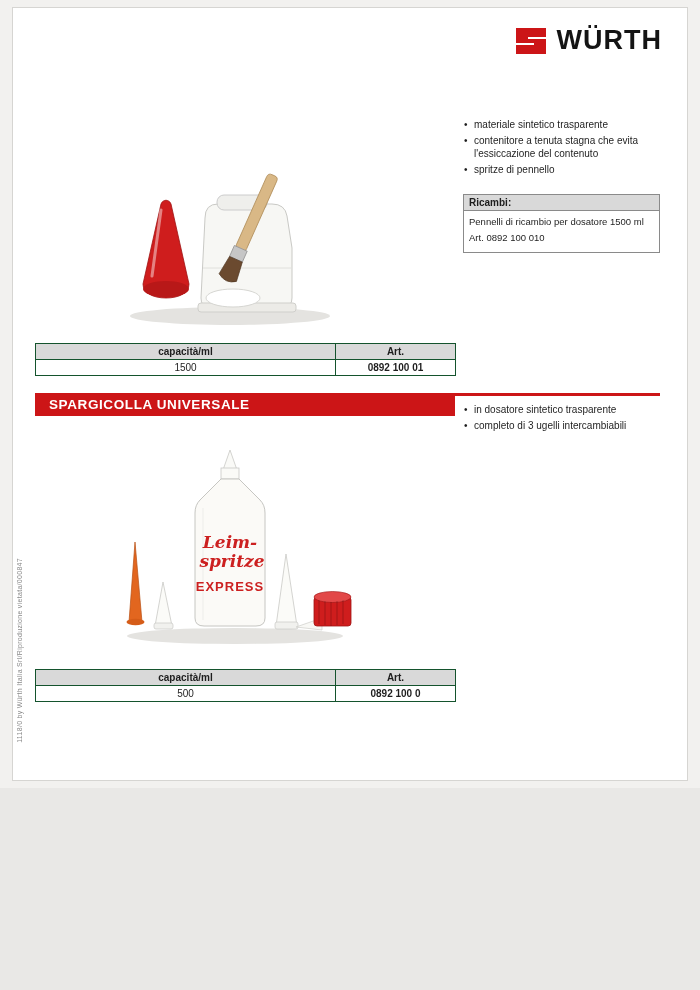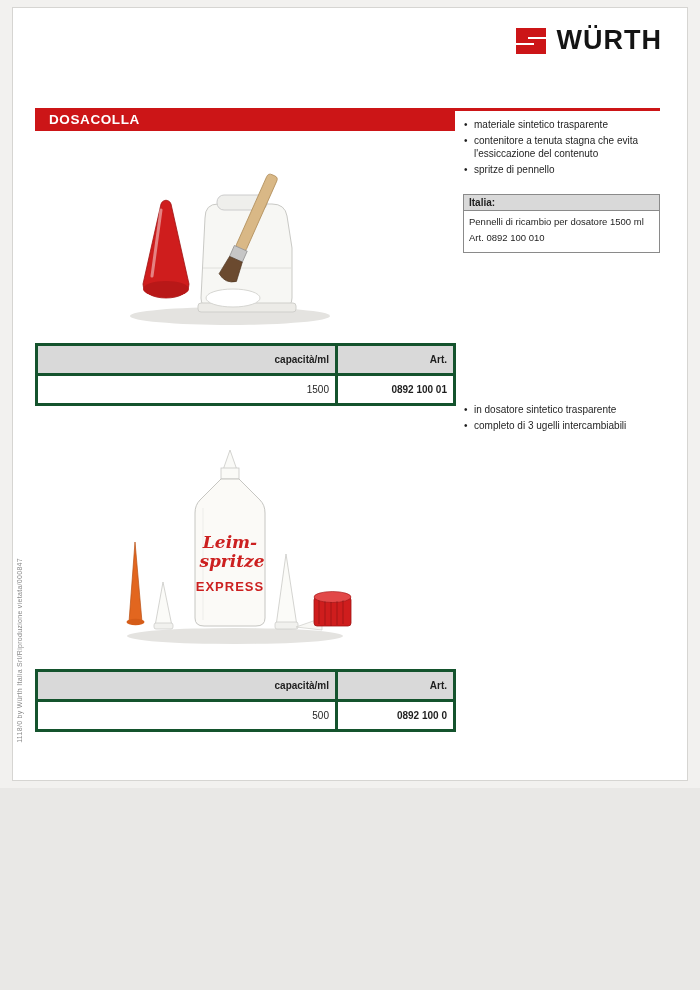--- a/index.html
+++ b/index.html
@@ -44,21 +44,21 @@
   .rc-body { padding:5px 5px 7px; line-height:1.3; }
   .rc-art  { font-weight:normal; margin-top:4px; }
 
   
   .prod1 { position:absolute; left:105px; top:146px; }
   .prod2 { position:absolute; left:100px; top:436px; }
 
   
   .spec-table { position:absolute; left:35px; width:421px; border-collapse:collapse;
                 font-size:10px; color:#1e1e1e; }
-  .spec-table th, .spec-table td { border:3px solid #14532d; padding:8px 6px; text-align:right; }
+  .spec-table th, .spec-table td { border:1px solid #14532d; padding:2px 6px; text-align:center; }
   .spec-table th { background:#d9d9d9; font-weight:bold; }
   .spec-table td { background:#fff; }
   .spec-table .col-cap { width:300px; }
   .spec-table td.art { font-weight:bold; }
   .table1 { top:343px; }
   .table2 { top:669px; }
 
   
   .side-note {
     position:absolute; left:16px; bottom:45px;
@@ -78,35 +78,29 @@
 <div class="page-wrap">
   <div class="sheet"></div>
 
   <div class="brand">
     <svg width="34" height="28" viewBox="0 0 34 28">
       <path d="M2,1 H32 V10 H14 V12 H32 V27 H2 V18 H20 V16 H2 Z" fill="#cc1517"></path>
     </svg>
     <span class="brand-name">WÜRTH</span>
   </div>
 
-  <div class="sec sec1">
-    <div class="bar">
-      <span>DOSACOLLA</span>
-    </div>
-    <div class="rule"></div>
-  </div>
 
   <ul class="bullets bullets1">
     <li><span>materiale sintetico trasparente</span></li>
     <li><span>contenitore a tenuta stagna che evita l'essiccazione del contenuto</span></li>
     <li><span>spritze di pennello</span></li>
   </ul>
 
   <div class="ricambi">
-    <div class="rc-head">Italia:</div>
+    <div class="rc-head">Ricambi:</div>
     <div class="rc-body">
       <div>Pennelli di ricambio per dosatore 1500 ml</div>
       <div class="rc-art">Art. 0892 100 010</div>
     </div>
   </div>
 
   <svg class="prod1" width="245" height="190" viewBox="0 0 245 190">
     <ellipse cx="125" cy="170" rx="100" ry="9" fill="#e4e3e0"></ellipse>
 
     <g>
@@ -138,20 +132,26 @@
       </tr>
     </thead>
     <tbody>
       <tr>
         <td>1500</td>
         <td class="art">0892 100 01</td>
       </tr>
     </tbody>
   </table>
 
+  <div class="sec sec2">
+    <div class="bar">
+      <span>SPARGICOLLA UNIVERSALE</span>
+    </div>
+    <div class="rule"></div>
+  </div>
 
   <ul class="bullets bullets2">
     <li><span>in dosatore sintetico trasparente</span></li>
     <li><span>completo di 3 ugelli intercambiabili</span></li>
   </ul>
 
   <svg class="prod2" width="265" height="220" viewBox="0 0 265 220">
     <ellipse cx="135" cy="200" rx="108" ry="8" fill="#e4e3e0"></ellipse>
 
     <g>

